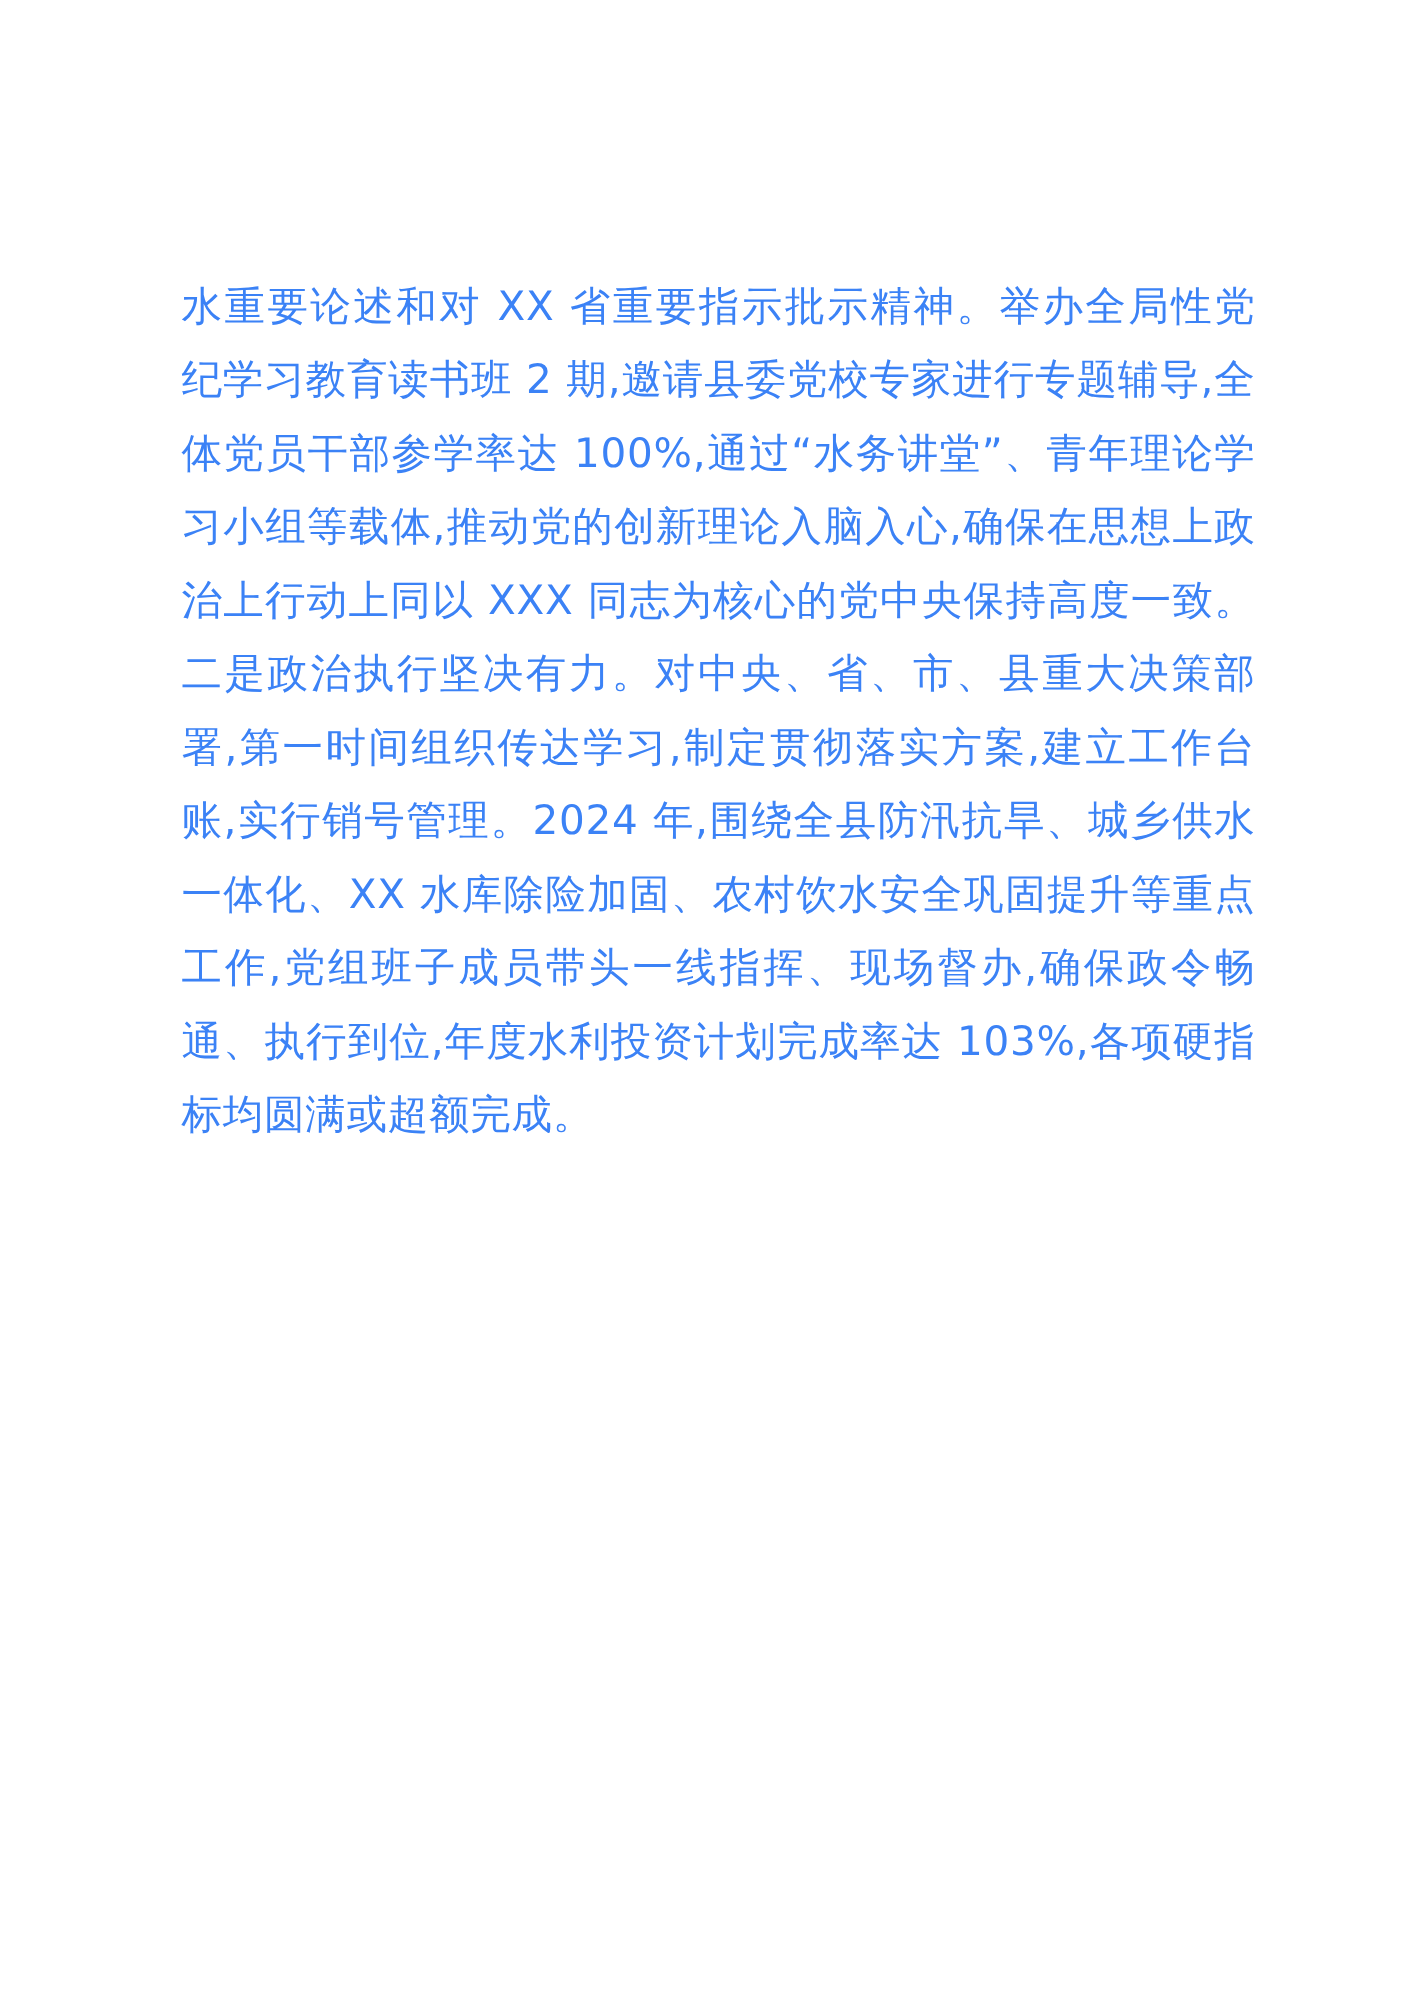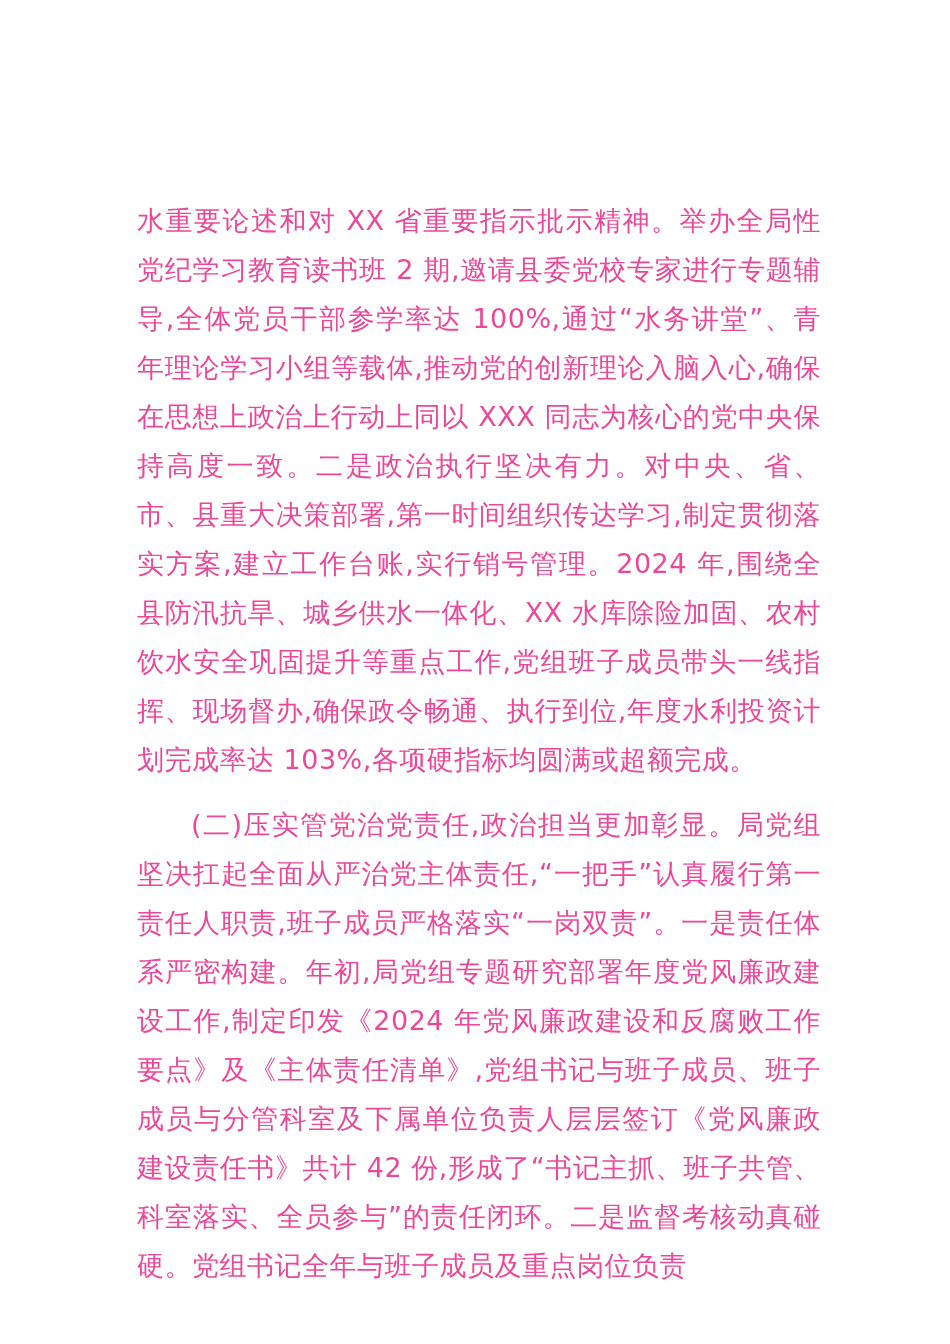--- a/index.html
+++ b/index.html
@@ -14,36 +14,35 @@
     background: #ffffff;
     overflow: hidden;
   }
   .content {
     position: absolute;
     left: 121px;
     top: 180px;
     width: 716px;
   }
   .para {
-    margin: 16px;
+    margin: 0;
     padding: 0;
     font-family: "DejaVu Sans", "Liberation Sans", sans-serif;
     font-size: 27px;
     line-height: 49px;
-    color: #ec4899;
+    color: #3b82f6;
     text-align: justify;
     text-justify: inter-ideograph;
     letter-spacing: 0.5px;
     word-break: break-all;
   }
   .para.indent {
     text-indent: 2em;
   }
 </style>
 </head>
 <body>
 
 <div class="page">
   <div class="content">
     <p class="para">水重要论述和对 XX 省重要指示批示精神。举办全局性党纪学习教育读书班 2 期,邀请县委党校专家进行专题辅导,全体党员干部参学率达 100%,通过“水务讲堂”、青年理论学习小组等载体,推动党的创新理论入脑入心,确保在思想上政治上行动上同以 XXX 同志为核心的党中央保持高度一致。二是政治执行坚决有力。对中央、省、市、县重大决策部署,第一时间组织传达学习,制定贯彻落实方案,建立工作台账,实行销号管理。2024 年,围绕全县防汛抗旱、城乡供水一体化、XX 水库除险加固、农村饮水安全巩固提升等重点工作,党组班子成员带头一线指挥、现场督办,确保政令畅通、执行到位,年度水利投资计划完成率达 103%,各项硬指标均圆满或超额完成。</p>
-    <p class="para indent">(二)压实管党治党责任,政治担当更加彰显。局党组坚决扛起全面从严治党主体责任,“一把手”认真履行第一责任人职责,班子成员严格落实“一岗双责”。一是责任体系严密构建。年初,局党组专题研究部署年度党风廉政建设工作,制定印发《2024 年党风廉政建设和反腐败工作要点》及《主体责任清单》,党组书记与班子成员、班子成员与分管科室及下属单位负责人层层签订《党风廉政建设责任书》共计 42 份,形成了“书记主抓、班子共管、科室落实、全员参与”的责任闭环。二是监督考核动真碰硬。党组书记全年与班子成员及重点岗位负责</p>
   </div>
 </div>
 
 </body></html>

